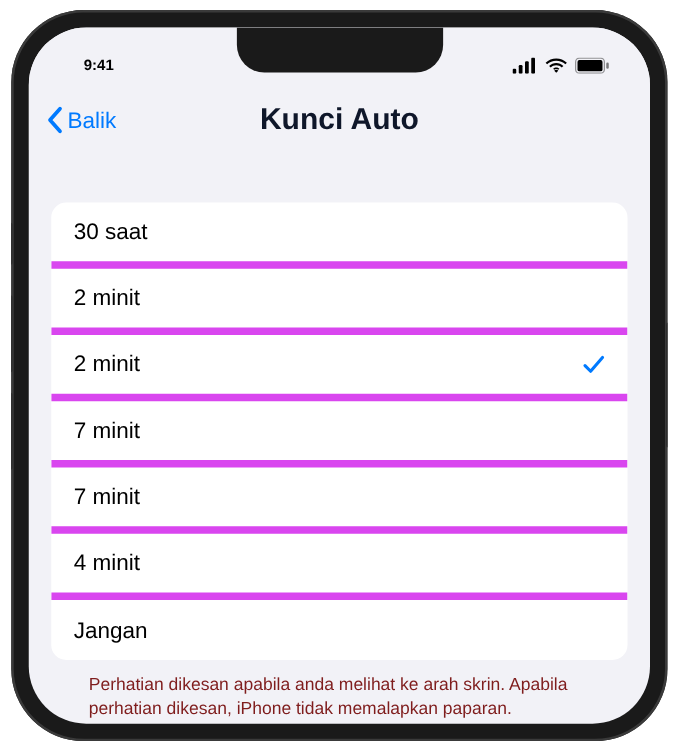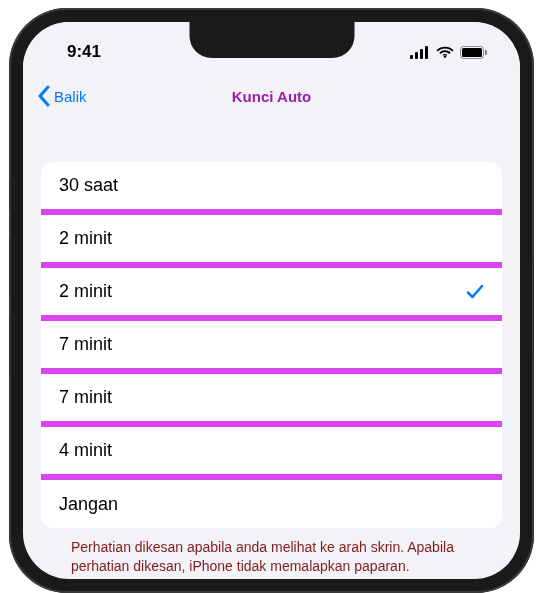--- a/index.html
+++ b/index.html
@@ -63,21 +63,21 @@
     .status-bar {
       height: 50px;
       display: flex;
       justify-content: space-between;
       align-items: center;
       padding: 10px 32px 0;
       background: #f2f2f7;
     }
     
     .status-time {
-      font-size: 17px;
+      font-size: 12px;
       font-weight: 600;
       color: #000;
       padding-left: 12px;
     }
     
     .status-right {
       display: flex;
       gap: 6px;
       align-items: center;
     }
@@ -88,37 +88,37 @@
       align-items: center;
       padding: 0 14px;
       background: #f2f2f7;
       position: relative;
     }
     
     .back-button {
       display: flex;
       align-items: center;
       color: #007aff;
-      font-size: 15px;
+      font-size: 18px;
       cursor: pointer;
     }
     
     .back-chevron {
       width: 13px;
       height: 22px;
       margin-right: 4px;
     }
     
     .nav-title {
       position: absolute;
       left: 50%;
       transform: translateX(-50%);
-      font-size: 15px;
+      font-size: 24px;
       font-weight: 600;
-      color: #a21caf;
+      color: #0f172a;
     }
     
     .content {
       padding-top: 42px;
     }
     
     .list-group {
       background: #fff;
       margin: 0 18px;
       border-radius: 12px;

